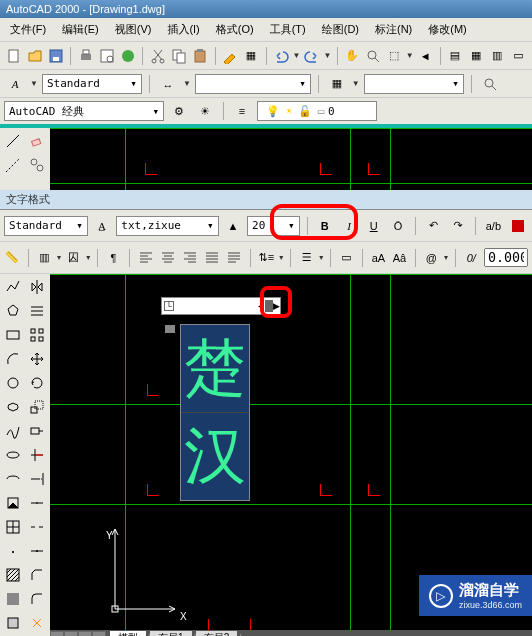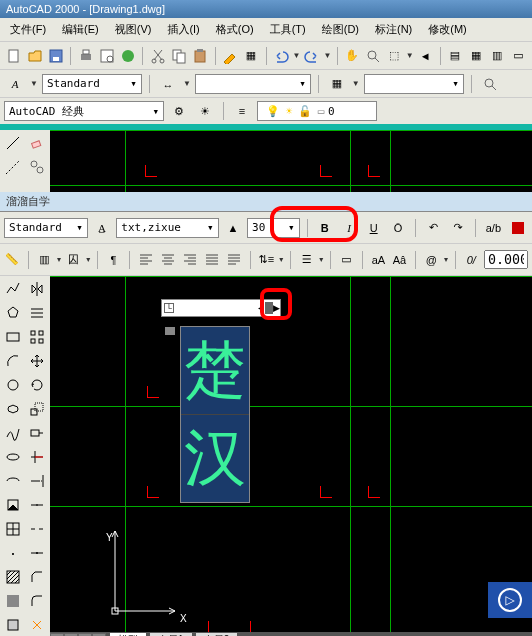--- a/index.html
+++ b/index.html
@@ -11,21 +11,21 @@
   .menubar span { padding: 2px 6px; cursor: pointer; }
   
   .toolbar { background: #e8e8e0; border-bottom: 1px solid #ccc; padding: 2px 4px; display: flex; gap: 2px; align-items: center; min-height: 28px; }
   .tb-btn { width: 22px; height: 22px; display: inline-flex; align-items: center; justify-content: center; border: 1px solid transparent; cursor: pointer; }
   .tb-sep { width: 1px; height: 18px; background: #aaa; margin: 0 3px; }
   .dropdown-arrow { font-size: 8px; color: #333; }
   
   .style-row { background: #e8e8e0; border-bottom: 1px solid #ccc; padding: 2px 4px; display: flex; gap: 4px; align-items: center; min-height: 28px; }
   .combo { background: white; border: 1px solid #888; height: 20px; padding: 0 4px; display: flex; align-items: center; font-family: monospace; font-size: 11px; }
   
-  .workspace-row { background: #e8e8e0; border-bottom: 6px solid #14b8a6; padding: 2px 4px; display: flex; gap: 4px; align-items: center; min-height: 28px; }
+  .workspace-row { background: #e8e8e0; border-bottom: 4px solid #14b8a6; padding: 2px 4px; display: flex; gap: 4px; align-items: center; min-height: 28px; }
   
   .layer-icons { display: inline-flex; gap: 2px; margin-left: 4px; }
   .layer-icons span { width: 14px; text-align: center; }
   
   .canvas-area { background: black; position: relative; height: 62px; display: flex; }
   .left-tool-strip { background: #e8e8e0; width: 50px; display: flex; flex-direction: column; padding: 2px; gap: 2px; }
   .tool-pair { display: flex; gap: 2px; }
   .tool-btn { width: 22px; height: 22px; display: inline-flex; align-items: center; justify-content: center; border: 1px solid transparent; cursor: pointer; }
   
   .drawing-grid { flex: 1; position: relative; background: black; }
@@ -255,35 +255,35 @@
     <div class="gridline-v" style="left:300px;"></div>
     <div class="gridline-v" style="left:340px;"></div>
     <div class="gridline-h" style="top:0px;"></div>
     <div class="gridline-h" style="top:55px;"></div>
     <div class="corner-mark" style="left:95px;top:35px;"></div>
     <div class="corner-mark" style="left:270px;top:35px;"></div>
     <div class="corner-mark" style="left:318px;top:35px;"></div>
   </div>
 </div>
 
-<div class="section-label">溜溜自学</div>
+<div class="section-label">文字格式</div>
 
 <div class="text-format-bar" style="position:relative;">
   <div class="combo" style="width:90px;">
       <span>Standard</span>
       <span style="margin-left:auto;">▾</span>
     </div>
   <span class="tb-btn" style="font-family:serif;">A̲</span>
   <div class="combo" style="width:110px;">
       <span>txt,zixue</span>
       <span style="margin-left:auto;">▾</span>
     </div>
   <span class="tb-btn">▲</span>
   <div class="combo" style="width:56px;">
-      <span>30</span>
+      <span>20</span>
       <span style="margin-left:auto;">▾</span>
     </div>
   <span class="tb-sep"></span>
   <span class="tb-btn" style="font-weight:bold;">B</span>
   <span class="tb-btn" style="font-style:italic;font-family:serif;">I</span>
   <span class="tb-btn" style="text-decoration:underline;">U</span>
   <span class="tb-btn">Ō</span>
   <span class="tb-sep"></span>
   <span class="tb-btn">↶</span>
   <span class="tb-btn">↷</span>
@@ -586,20 +586,24 @@
       <div style="position:absolute;bottom:-6px;left:70px;">X</div>
       <svg width="70" height="90">
         <path d="M5 85 L5 5 M5 5 l-3 6 M5 5 l3 6" stroke="white" fill="none"></path>
         <path d="M5 85 L65 85 M65 85 l-6 -3 M65 85 l-6 3" stroke="white" fill="none"></path>
         <rect x="2" y="82" width="6" height="6" fill="none" stroke="white"></rect>
       </svg>
     </div>
 
     <div class="watermark">
       <div class="logo">▷</div>
+      <div>
+        <div class="brand">溜溜自学</div>
+        <div class="url">zixue.3d66.com</div>
+      </div>
     </div>
   </div>
 
   <div class="tab-strip">
     <div class="arrows">
       <span class="arrow">⏮</span>
       <span class="arrow">◄</span>
       <span class="arrow">►</span>
       <span class="arrow">⏭</span>
     </div>

